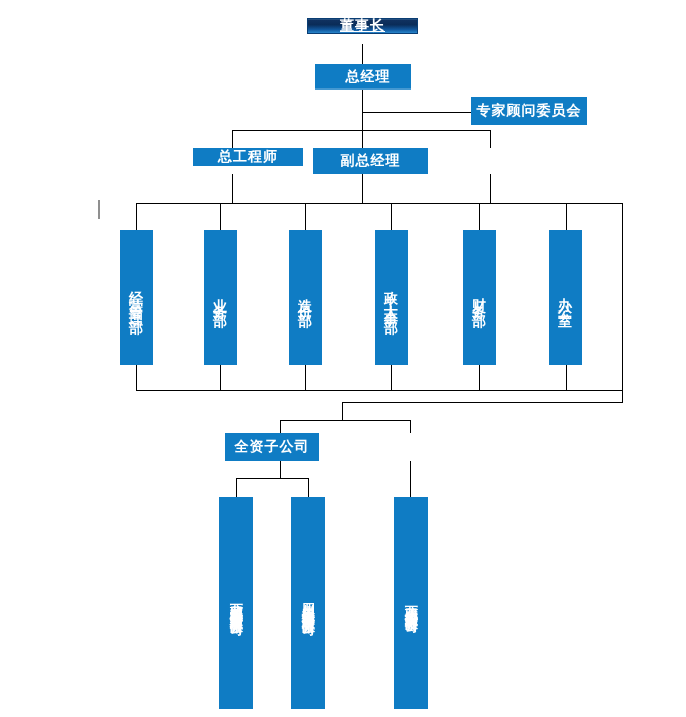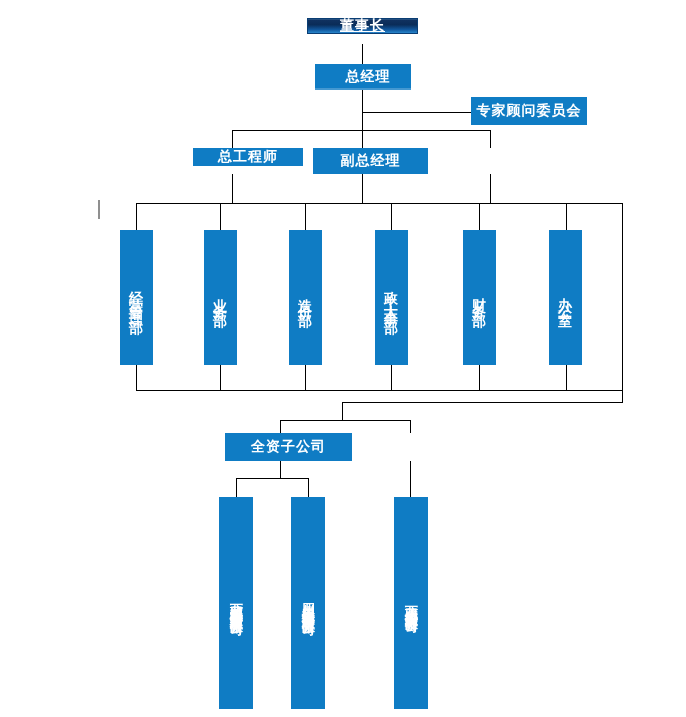--- a/index.html
+++ b/index.html
@@ -128,21 +128,21 @@
   <div class="node vnode dept" style="left:375px; top:230px; width:33px; height:135px;">
     <span class="vtext">政工人事部</span>
   </div>
   <div class="node vnode dept" style="left:463px; top:230px; width:33px; height:135px;">
     <span class="vtext">财务部</span>
   </div>
   <div class="node vnode dept" style="left:549px; top:230px; width:33px; height:135px;">
     <span class="vtext">办公室</span>
   </div>
 
-  <div class="node header" style="left:225px; top:433px; width:127px; height:28px;">
+  <div class="node header" style="left:225px; top:433px; width:94px; height:28px;">
     <span>全资子公司</span>
   </div>
 
   <div class="node vnode company" style="left:219px; top:497px; width:34px; height:212px;">
     <span class="vtext">西藏鉴科工程建设监理有限公司</span>
   </div>
   <div class="node vnode company" style="left:291px; top:497px; width:34px; height:212px;">
     <span class="vtext">四川星田建设项目管理有限公司</span>
   </div>
   <div class="node vnode company" style="left:394px; top:497px; width:34px; height:212px;">

